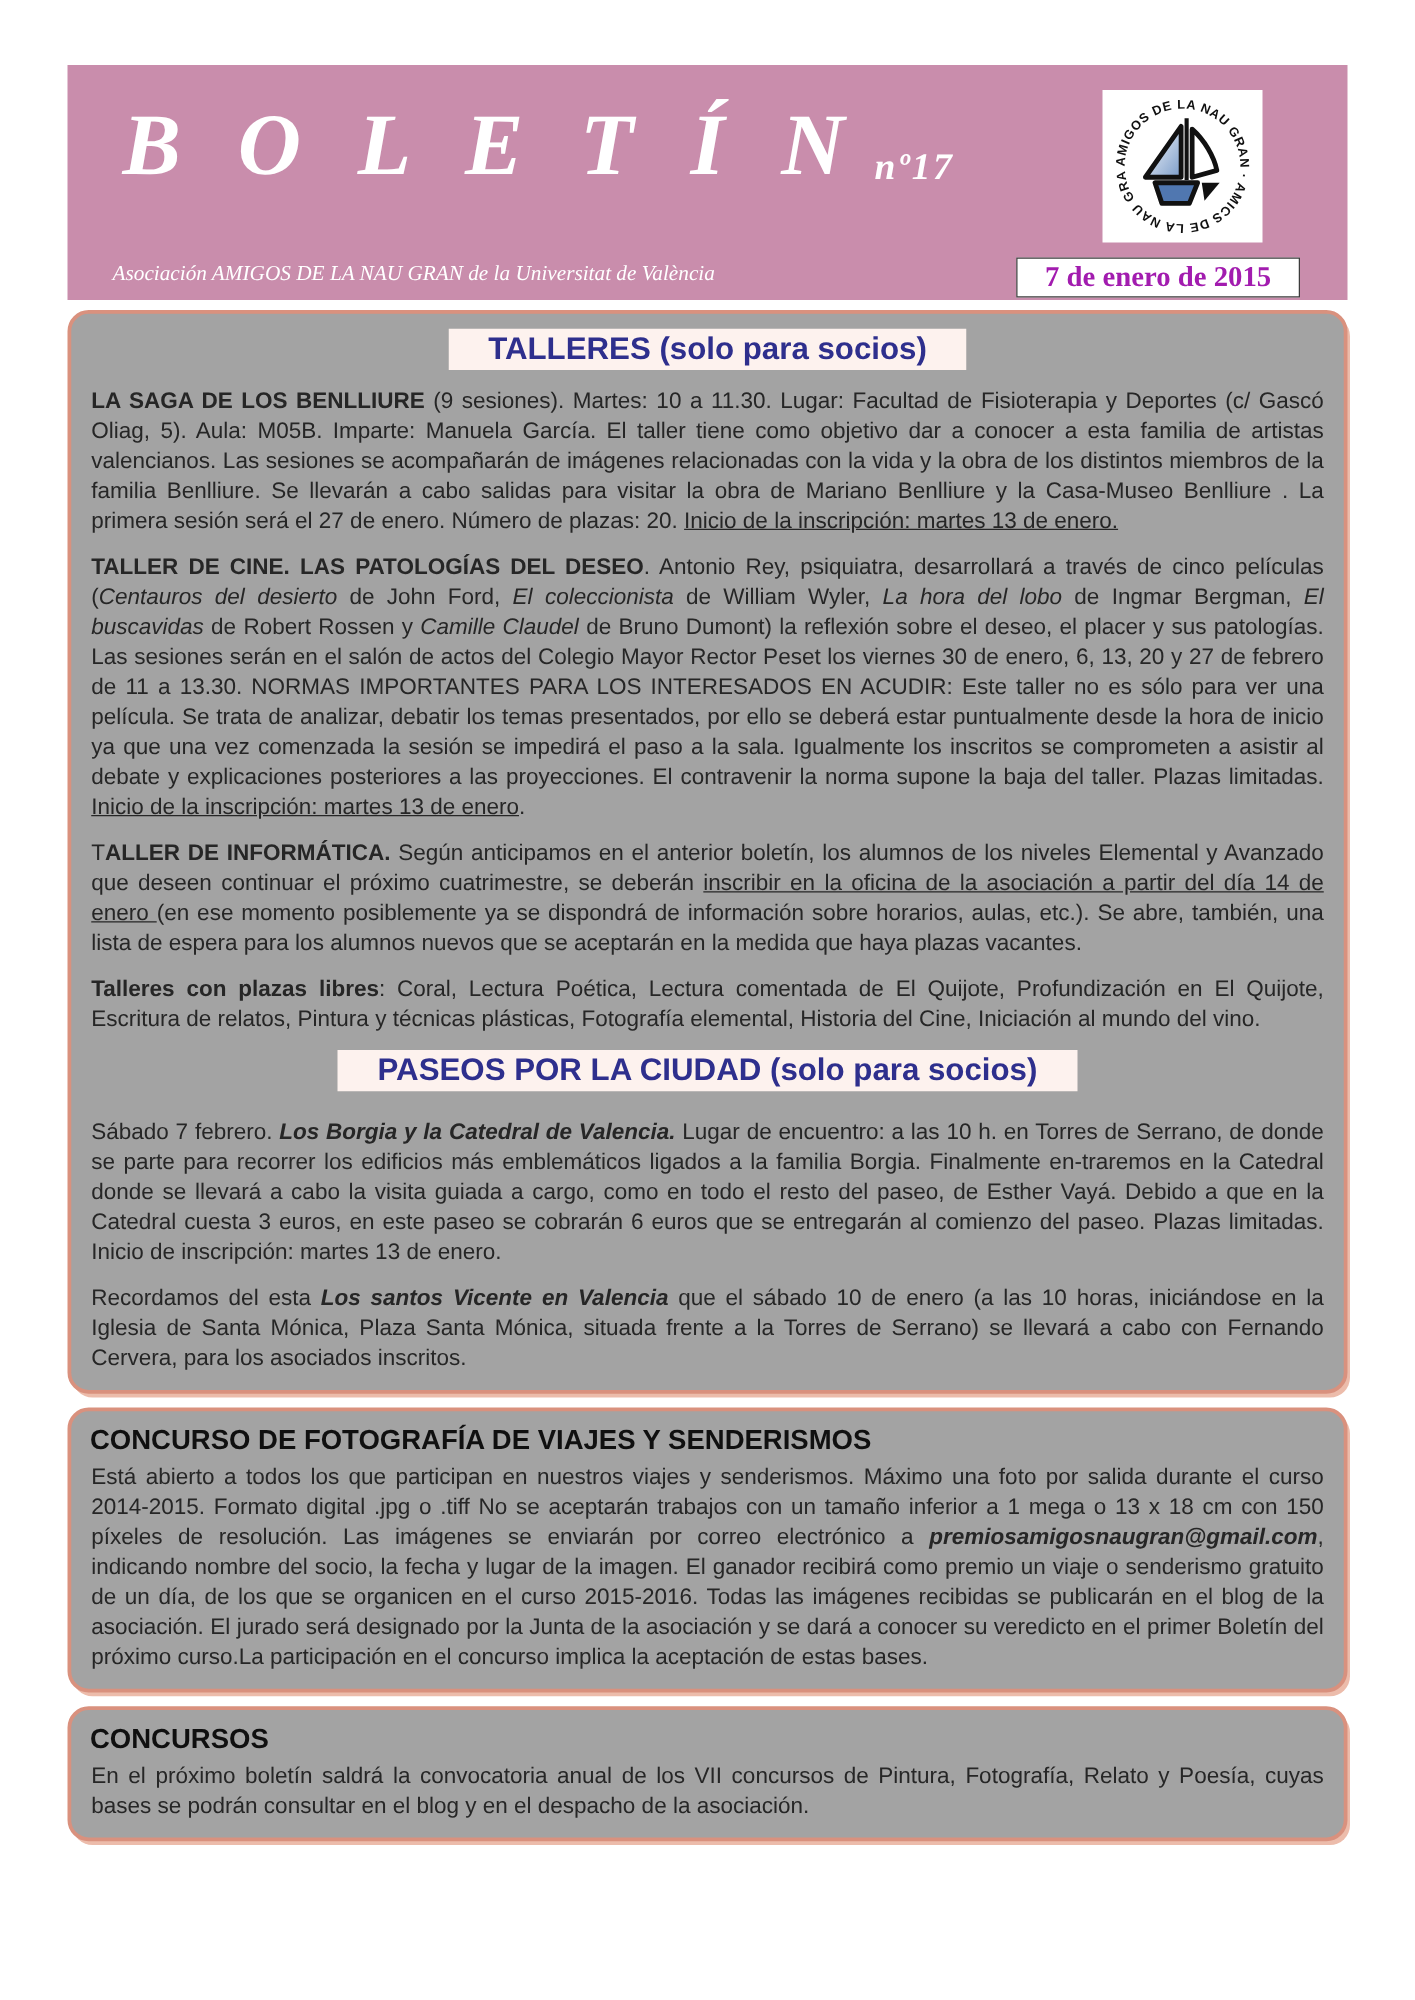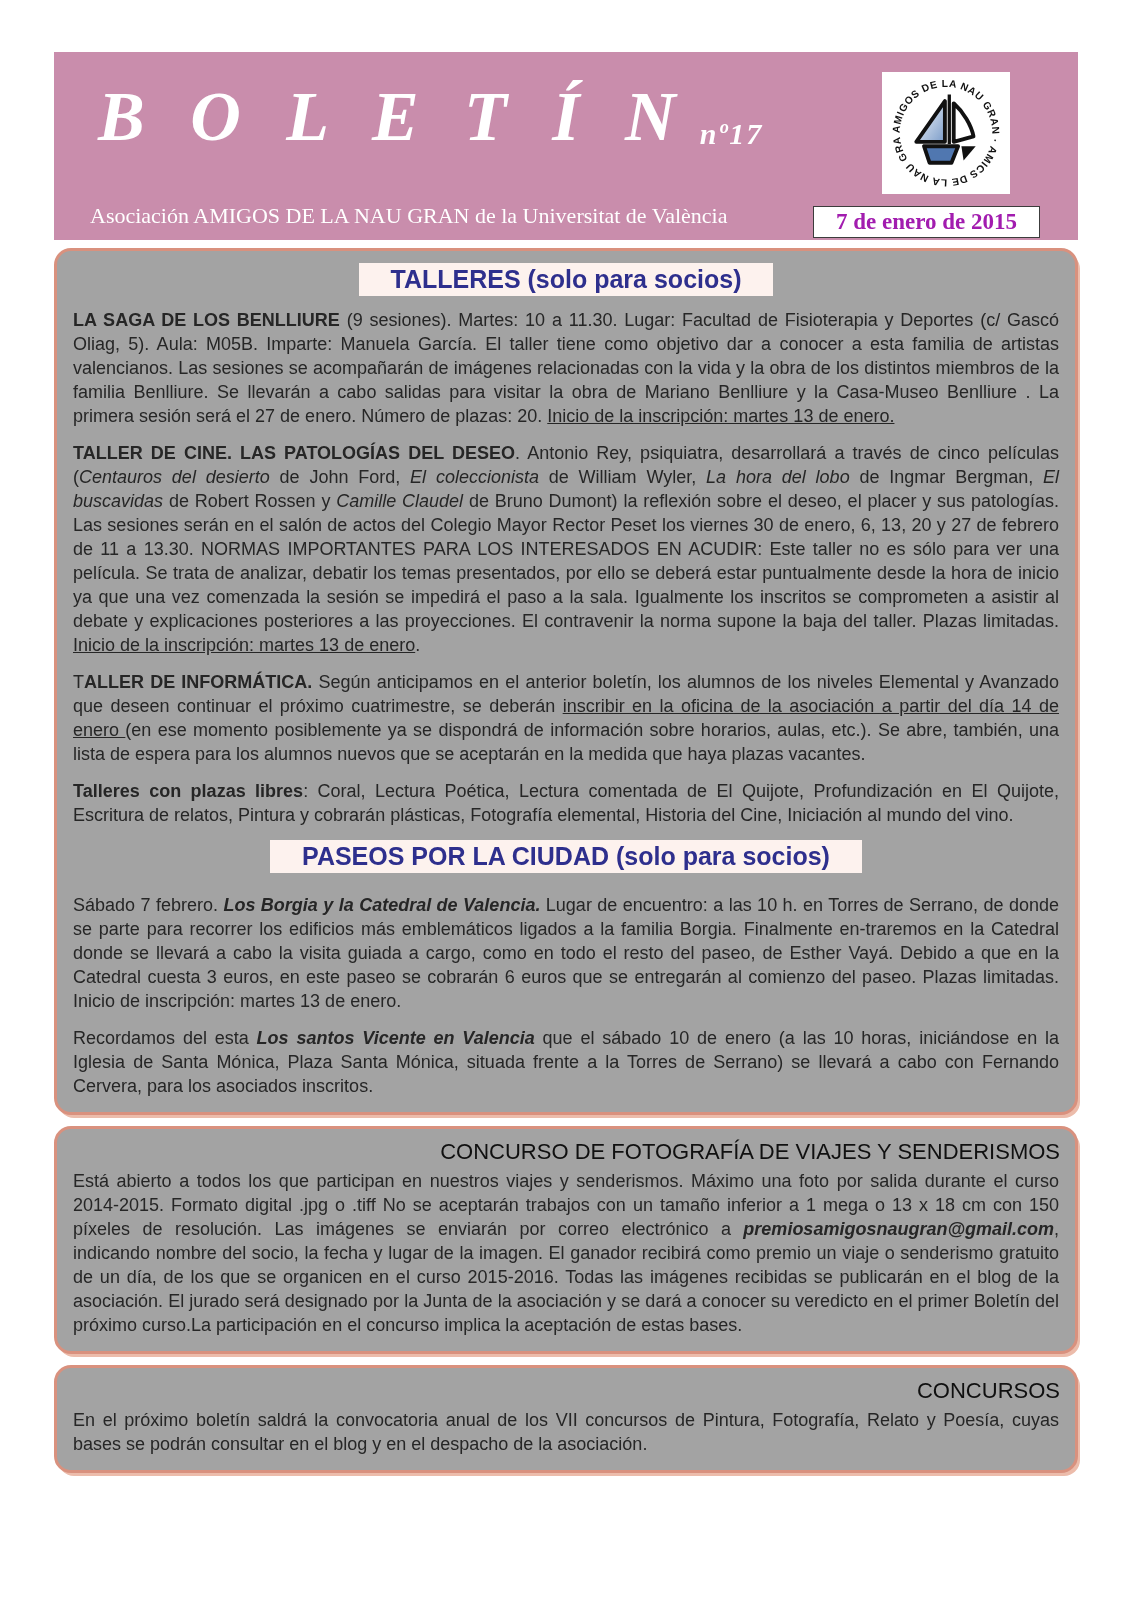--- a/index.html
+++ b/index.html
@@ -25,21 +25,21 @@
     letter-spacing:14px; white-space:nowrap;
     line-height:1.1;
   }
   .issue {
     font-size:30px; letter-spacing:2px; margin-left:10px;
     position:relative; top:4px;
   }
   .subtitle {
     position:absolute; left:36px; bottom:11px;
     font-family:"Liberation Serif", serif;
-    font-size:22px; color:#ffffff; white-space:nowrap;
+    font-size:17px; color:#ffffff; white-space:nowrap;font-style:italic;
   }
   .logo-box {
     position:absolute; top:20px; right:68px;
     width:128px; height:122px; background:#ffffff;
     display:flex; align-items:center; justify-content:center;
   }
   .logo-box svg { width:114px; height:110px; }
   .date-box {
     position:absolute; right:38px; bottom:2px;
     background:#ffffff; border:1px solid #3c3c3c;
@@ -60,21 +60,21 @@
   }
   .blue-heading {
     text-align:center; font-size:25px; font-weight:bold;
     color:#2e2f8d; margin:2px 0 12px 0;
   }
   .blue-heading .strip {
     display:inline-block; background:#fdf2ee; padding:2px 32px;
   }
   .blue-heading.paseos { margin:4px 0 20px 0; }
   .black-heading {
-    text-align:right; font-size:22px; font-weight:normal;
+    text-align:left; font-size:22px; font-weight:bold;
     color:#101010; margin:0 0 4px 0;
   }
   .para {
     font-size:18px; line-height:24px; color:#262626;
     text-align:justify; margin:0 1px 13px 1px;
   }
   .para.last { margin-bottom:2px; }
 </style>
 </head>
 <body>
@@ -110,21 +110,21 @@
 
     <div class="date-box">7 de enero de 2015</div>
   </header>
 
   <section class="box">
     <h2 class="blue-heading"><span class="strip">TALLERES (solo para socios)</span></h2>
 
     <p class="para"><span style="font-weight: bold;">LA SAGA DE LOS BENLLIURE</span><span> (9 sesiones). Martes: 10 a 11.30. Lugar: Facultad de Fisioterapia y Deportes (c/ Gascó Oliag, 5). Aula: M05B. Imparte: Manuela García.  El taller tiene como objetivo dar a conocer a esta familia de artistas valencianos. Las sesiones se acompañarán de imágenes relacionadas con la vida y la obra de los distintos miembros de la familia Benlliure. Se llevarán a cabo salidas para visitar la obra de Mariano Benlliure y la Casa-Museo Benlliure . La primera sesión será el 27 de enero. Número de plazas: 20. </span><span style="text-decoration: underline;">Inicio de la inscripción: martes 13 de enero.</span></p>
     <p class="para"><span style="font-weight: bold;">TALLER DE CINE. LAS PATOLOGÍAS DEL DESEO</span><span>. Antonio Rey, psiquiatra, desarrollará a través de cinco películas (</span><span style="font-style: italic;">Centauros del desierto</span><span> de John Ford, </span><span style="font-style: italic;">El coleccionista</span><span> de William Wyler, </span><span style="font-style: italic;">La hora del lobo</span><span> de Ingmar Bergman, </span><span style="font-style: italic;">El buscavidas</span><span> de Robert Rossen y </span><span style="font-style: italic;">Camille Claudel</span><span> de Bruno Dumont) la reflexión sobre el deseo, el placer y sus patologías. Las sesiones serán en el salón de actos del Colegio Mayor Rector Peset los viernes 30 de enero, 6, 13, 20 y 27 de febrero de 11 a 13.30. NORMAS IMPORTANTES PARA LOS INTERESADOS EN ACUDIR: Este taller no es sólo para ver una película. Se trata de analizar, debatir los temas presentados, por ello se deberá estar puntualmente desde la hora de inicio ya que una vez comenzada la sesión se impedirá el paso a la sala. Igualmente los inscritos se comprometen a asistir al debate y explicaciones posteriores a las proyecciones. El contravenir la norma supone la baja del taller. Plazas limitadas. </span><span style="text-decoration: underline;">Inicio de la inscripción: martes 13 de enero</span><span>.</span></p>
     <p class="para"><span>T</span><span style="font-weight: bold;">ALLER DE INFORMÁTICA.</span><span> Según anticipamos en el anterior boletín, los alumnos de los niveles Elemental y Avanzado que deseen continuar el próximo cuatrimestre, se deberán </span><span style="text-decoration: underline;">inscribir en la oficina de la asociación a partir del día 14 de enero </span><span>(en ese momento posiblemente ya se dispondrá de información sobre horarios, aulas, etc.). Se abre, también, una lista de espera para los alumnos nuevos que se aceptarán en la medida que haya plazas vacantes.</span></p>
-    <p class="para"><span style="font-weight: bold;">Talleres con plazas libres</span><span>: Coral, Lectura Poética, Lectura comentada de El Quijote, Profundización en El Quijote, Escritura de relatos, Pintura y cobrarán plásticas, Fotografía elemental, Historia del Cine, Iniciación al mundo del vino.</span></p>
+    <p class="para"><span style="font-weight: bold;">Talleres con plazas libres</span><span>: Coral, Lectura Poética, Lectura comentada de El Quijote, Profundización en El Quijote, Escritura de relatos, Pintura y técnicas plásticas, Fotografía elemental, Historia del Cine, Iniciación al mundo del vino.</span></p>
 
     <h2 class="blue-heading paseos"><span class="strip">PASEOS POR LA CIUDAD (solo para socios)</span></h2>
 
     <p class="para"><span>Sábado 7 febrero. </span><span style="font-weight: bold; font-style: italic;">Los Borgia y la Catedral de Valencia.</span><span> Lugar de encuentro: a las 10 h. en Torres de Serrano, de donde se parte para recorrer los edificios más emblemáticos ligados a la familia Borgia. Finalmente en-traremos en la Catedral donde se llevará a cabo la visita guiada a cargo, como en todo el resto del paseo, de Esther Vayá. Debido a que en la Catedral cuesta 3 euros, en este paseo se cobrarán 6 euros que se entregarán al comienzo del paseo. Plazas limitadas. Inicio de inscripción: martes 13 de enero.</span></p>
     <p class="para last"><span>Recordamos del esta </span><span style="font-weight: bold; font-style: italic;">Los santos Vicente en Valencia</span><span> que el sábado 10 de enero (a las 10 horas, iniciándose en la Iglesia de Santa Mónica, Plaza Santa Mónica, situada frente a la Torres de Serrano) se llevará a cabo con Fernando Cervera, para los asociados inscritos.</span></p>
   </section>
 
   <section class="box">
     <h2 class="black-heading">CONCURSO DE FOTOGRAFÍA DE VIAJES Y SENDERISMOS</h2>
     <p class="para last"><span>Está abierto a todos los que participan en nuestros viajes y senderismos. Máximo una foto por salida durante el curso 2014-2015. Formato digital .jpg o .tiff No se aceptarán trabajos con un tamaño inferior a 1 mega o 13 x 18 cm con 150 píxeles de resolución. Las imágenes se enviarán por correo electrónico a </span><span style="font-weight: bold; font-style: italic;">premiosamigosnaugran@gmail.com</span><span>, indicando nombre del socio,  la fecha y lugar de la imagen. El ganador recibirá como premio un viaje o senderismo gratuito de un día, de los que se organicen en el curso 2015-2016. Todas las imágenes recibidas se publicarán en el blog de la asociación. El jurado será designado por la Junta de la asociación y se dará a conocer su veredicto en el primer Boletín del próximo curso.La participación en el concurso implica la aceptación de estas bases.</span></p>

